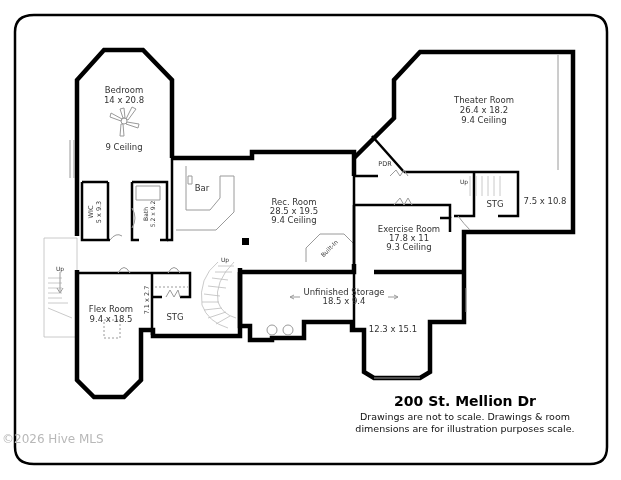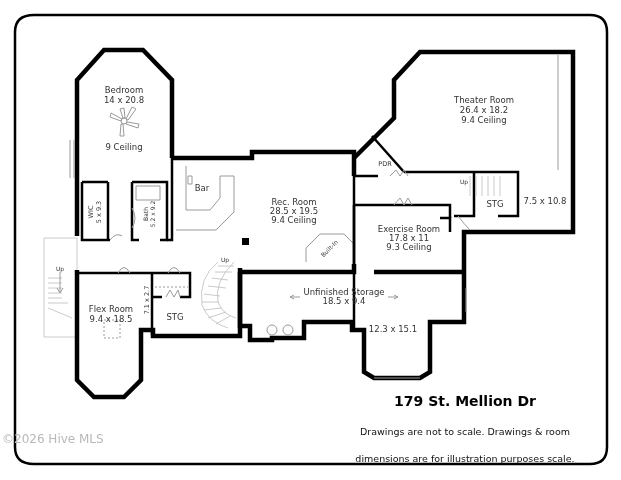--- a/index.html
+++ b/index.html
@@ -8,21 +8,21 @@
   .room-label { font-family: "DejaVu Sans", sans-serif; font-size: 8.5px; fill: #333333; text-anchor: middle; }
   .small-label { font-family: "DejaVu Sans", sans-serif; font-size: 6.5px; fill: #333333; text-anchor: middle; }
   .tiny-label { font-family: "DejaVu Sans", sans-serif; font-size: 6px; fill: #333333; text-anchor: middle; }
   .wall { fill: none; stroke: #000000; stroke-width: 4.5; stroke-linejoin: miter; }
   .wall-thin { fill: none; stroke: #000000; stroke-width: 2.5; }
   .line-grey { fill: none; stroke: #9a9a9a; stroke-width: 1; }
   .line-light { fill: none; stroke: #bdbdbd; stroke-width: 0.8; }
   .frame { fill: none; stroke: #000000; stroke-width: 2.5; }
   .title-block { position: absolute; left: 340px; top: 393px; width: 250px; text-align: center; color: #000; }
   .title-line { font-family: "DejaVu Sans", sans-serif; font-weight: bold; font-size: 14px; line-height: 17px; }
-  .disclaimer { font-family: "DejaVu Sans", sans-serif; font-size: 9.5px; line-height: 11px; color: #111; margin-top: 16px; }
+  .disclaimer { font-family: "DejaVu Sans", sans-serif; font-size: 9.5px; line-height: 11px; color: #111; margin-top: 1px; }
   .watermark { position: absolute; left: 2px; top: 432px; font-family: "DejaVu Sans", sans-serif; font-size: 12px; color: #b8b8b8; }
 </style>
 </head>
 <body>
 
 <svg id="plan" viewBox="0 0 621 480" xmlns="http://www.w3.org/2000/svg">
 
   <path class="frame" d="M 34 15 L 590 15 Q 607 15 607 32 L 607 447 Q 607 464 590 464 L 34 464 Q 15 464 15 447 L 15 32 Q 15 15 34 15 Z"></path>
 
   <g>
@@ -146,18 +146,18 @@
 
     <text class="room-label" x="393" y="332">12.3 x 15.1</text>
 
     <text class="tiny-label" x="60" y="271">Up</text>
     <text class="tiny-label" x="225" y="262">Up</text>
     <text class="tiny-label" x="464" y="184">Up</text>
   </g>
 </svg>
 
 <div class="title-block">
-  <div class="title-line">179 St. Mellion Dr</div>
+  <div class="title-line">200 St. Mellion Dr</div>
   <div class="disclaimer">Drawings are not to scale. Drawings &amp; room</div>
   <div class="disclaimer">dimensions are for illustration purposes scale.</div>
 </div>
 
 <div class="watermark">©2026 Hive MLS</div>
 
 </body></html>

